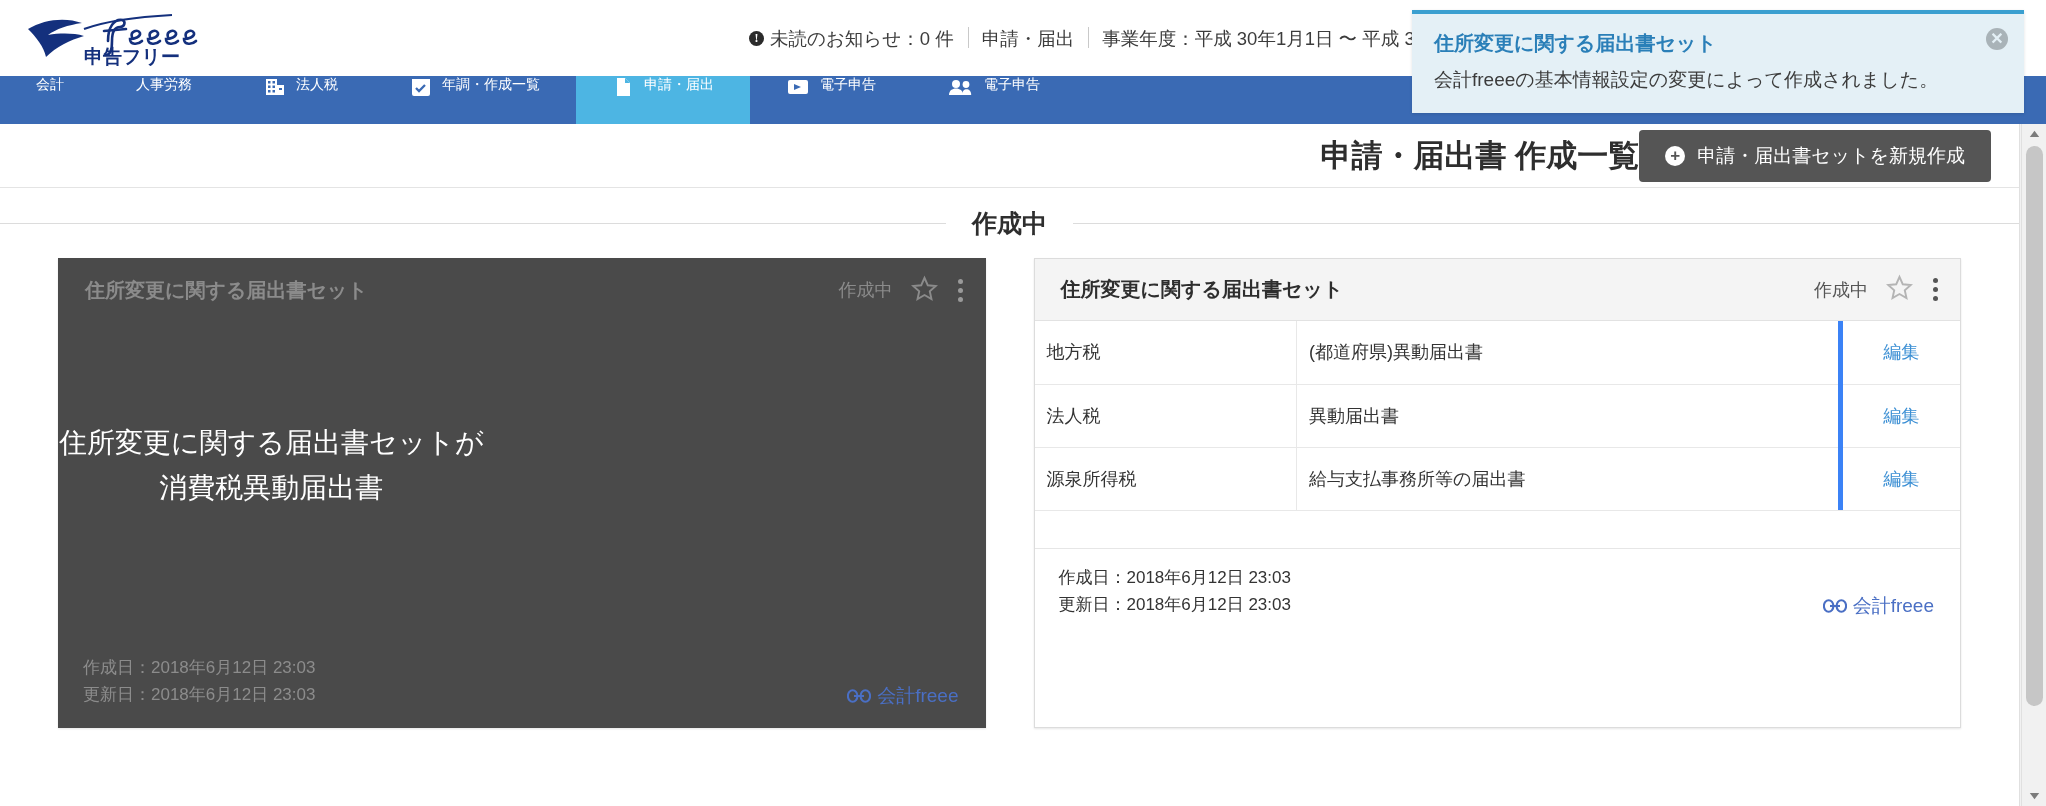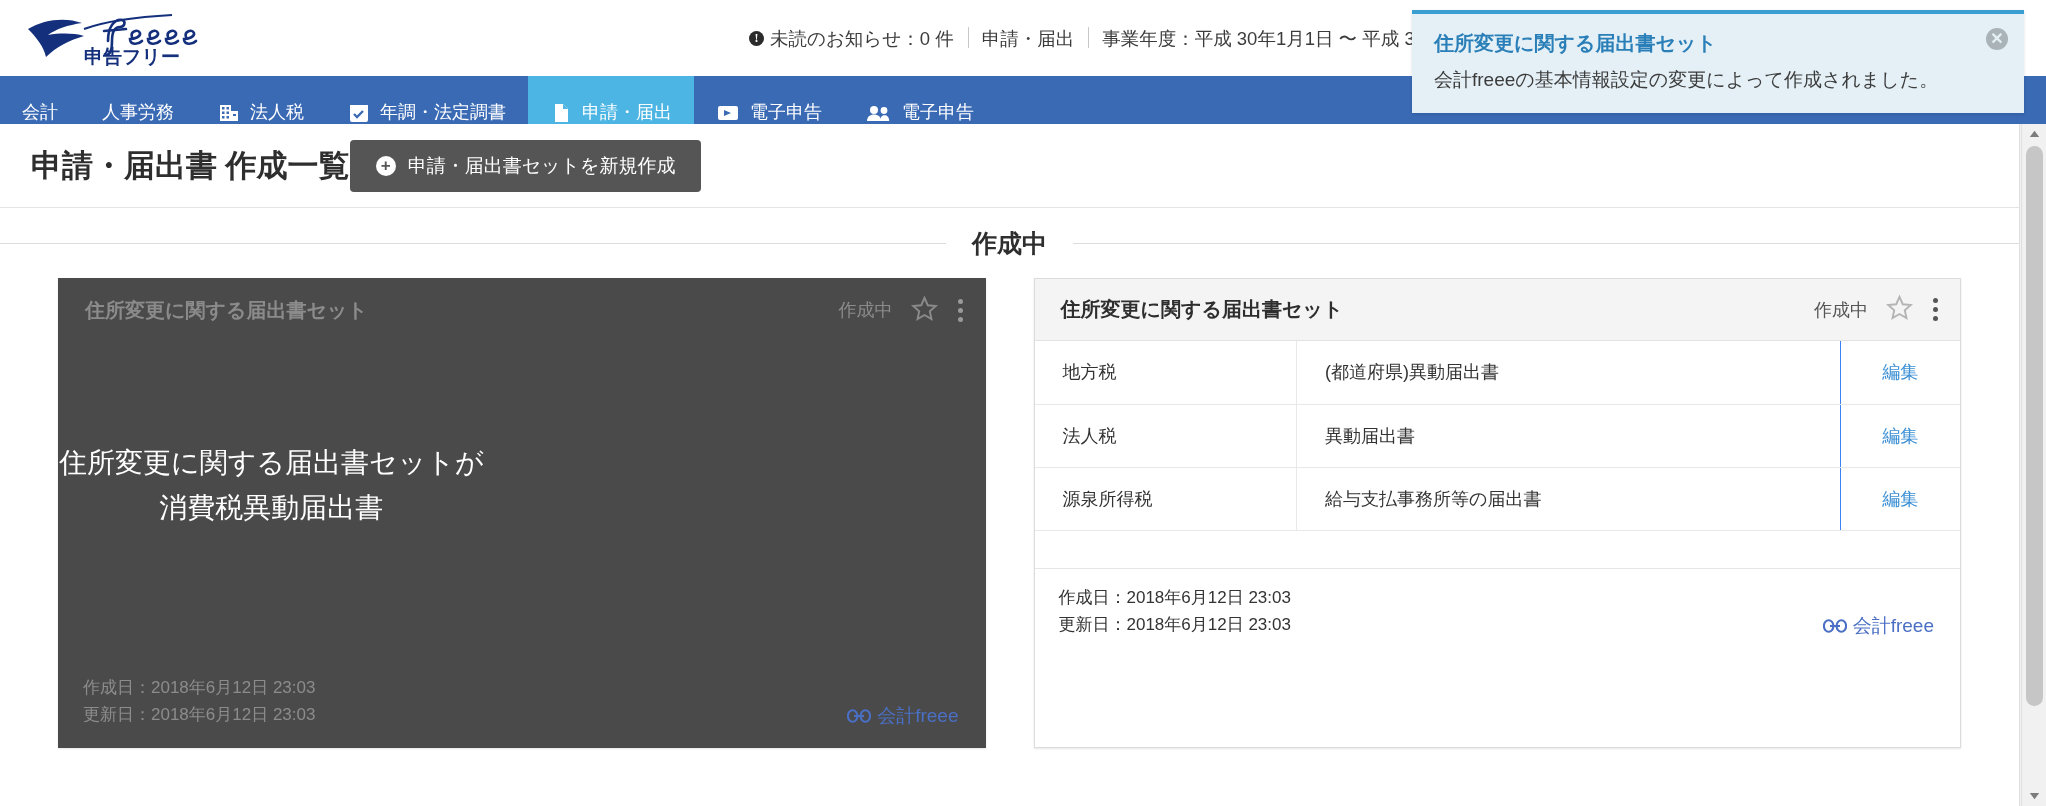--- a/index.html
+++ b/index.html
@@ -86,25 +86,25 @@
   .navbar {
     height: 48px;
     background: #3a6ab4;
     display: flex;
     align-items: stretch;
     position: relative;
     z-index: 2;
   }
   .nav-item {
     display: flex;
-    align-items: flex-end;
+    align-items: flex-start;
     gap: 10px;
-    padding: 0 22px;
+    padding: 0 36px;
     color: #ffffff;
-    font-size: 18px;
+    font-size: 14px;
     cursor: pointer;
     white-space: nowrap;
   }
   .nav-item.active { background: #4db5e3; }
   .nav-icon { display: flex; align-items: center; }
 
   
   .content-wrap {
     position: relative;
     height: 682px;
@@ -114,25 +114,25 @@
   .page {
     position: absolute;
     left: 0; top: 0;
     width: 2020px;
     min-height: 700px;
     background: #ffffff;
     border-right: 1px solid #e0e0e0;
   }
 
   .page-head {
-    height: 84px;
-    display: flex;
-    align-items: center;
-    justify-content: flex-start;
-    padding: 0 28px 0 31px;
+    height: 64px;
+    display: flex;
+    align-items: center;
+    justify-content: flex-end;
+    padding: 0 28px 0 44px;
     border-bottom: 1px solid #e4e4e4;
   }
   .page-title { font-size: 31px; font-weight: bold; color: #2e2e2e; }
   .new-btn {
     background: #555555;
     color: #fff;
     border: none;
     border-radius: 4px;
     height: 52px;
     padding: 0 26px;
@@ -201,25 +201,25 @@
   .star-icon { margin-right: 20px; cursor: pointer; }
   .kebab { cursor: pointer; display:flex; flex-direction:column; gap:4px; align-items:center; }
   .kebab i { width: 5px; height: 5px; border-radius: 50%; background: #555; display: block; }
 
   .tbl { width: 100%; border-collapse: collapse; }
   .tbl td {
     height: 63px;
     font-size: 18px;
     color: #333;
     border-bottom: 1px solid #e8e8e8;
-    padding: 0 28px;
+    padding: 0 12px;
     vertical-align: middle;
   }
   .tbl td.c-tax { width: 262px; border-right: 1px solid #e8e8e8; }
-  .tbl td.c-doc { border-right: 1px solid #3b82f6; }
+  .tbl td.c-doc { border-right: 5px solid #3b82f6; }
   .tbl td.c-act { width: 120px; text-align: center; }
   .tbl tr:last-child td { border-bottom: none; }
   .edit-link { color: #3b8fd4; cursor: pointer; font-size: 18px; }
   .tbl-pad { height: 38px; border-top: 1px solid #e8e8e8; }
 
   .card-foot {
     border-top: 1px solid #e6e6e6;
     padding: 16px 26px 18px 24px;
     display: flex;
     align-items: flex-end;
@@ -388,21 +388,21 @@
   </div>
 
   <div class="nav-item">
     <span class="nav-icon">
       <svg width="22" height="22" viewBox="0 0 22 22">
           <rect x="2" y="3" width="18" height="17" rx="2" fill="#fff"></rect>
           <rect x="2" y="3" width="18" height="4" fill="#fff"></rect>
           <polyline points="6,12 9,15 15,9" fill="none" stroke="#3a6ab4" stroke-width="2.3"></polyline>
         </svg>
     </span>
-    <span>年調・法定調書</span>
+    <span>年調・作成一覧</span>
   </div>
 
   <div class="nav-item active">
     <span class="nav-icon">
       <svg width="22" height="22" viewBox="0 0 22 22">
           <path d="M5 2 h8 l5 5 v13 h-13 z" fill="#fff"></path>
           <path d="M13 2 v5 h5 z" fill="#4db5e3"></path>
         </svg>
     </span>
     <span>申請・届出</span>

